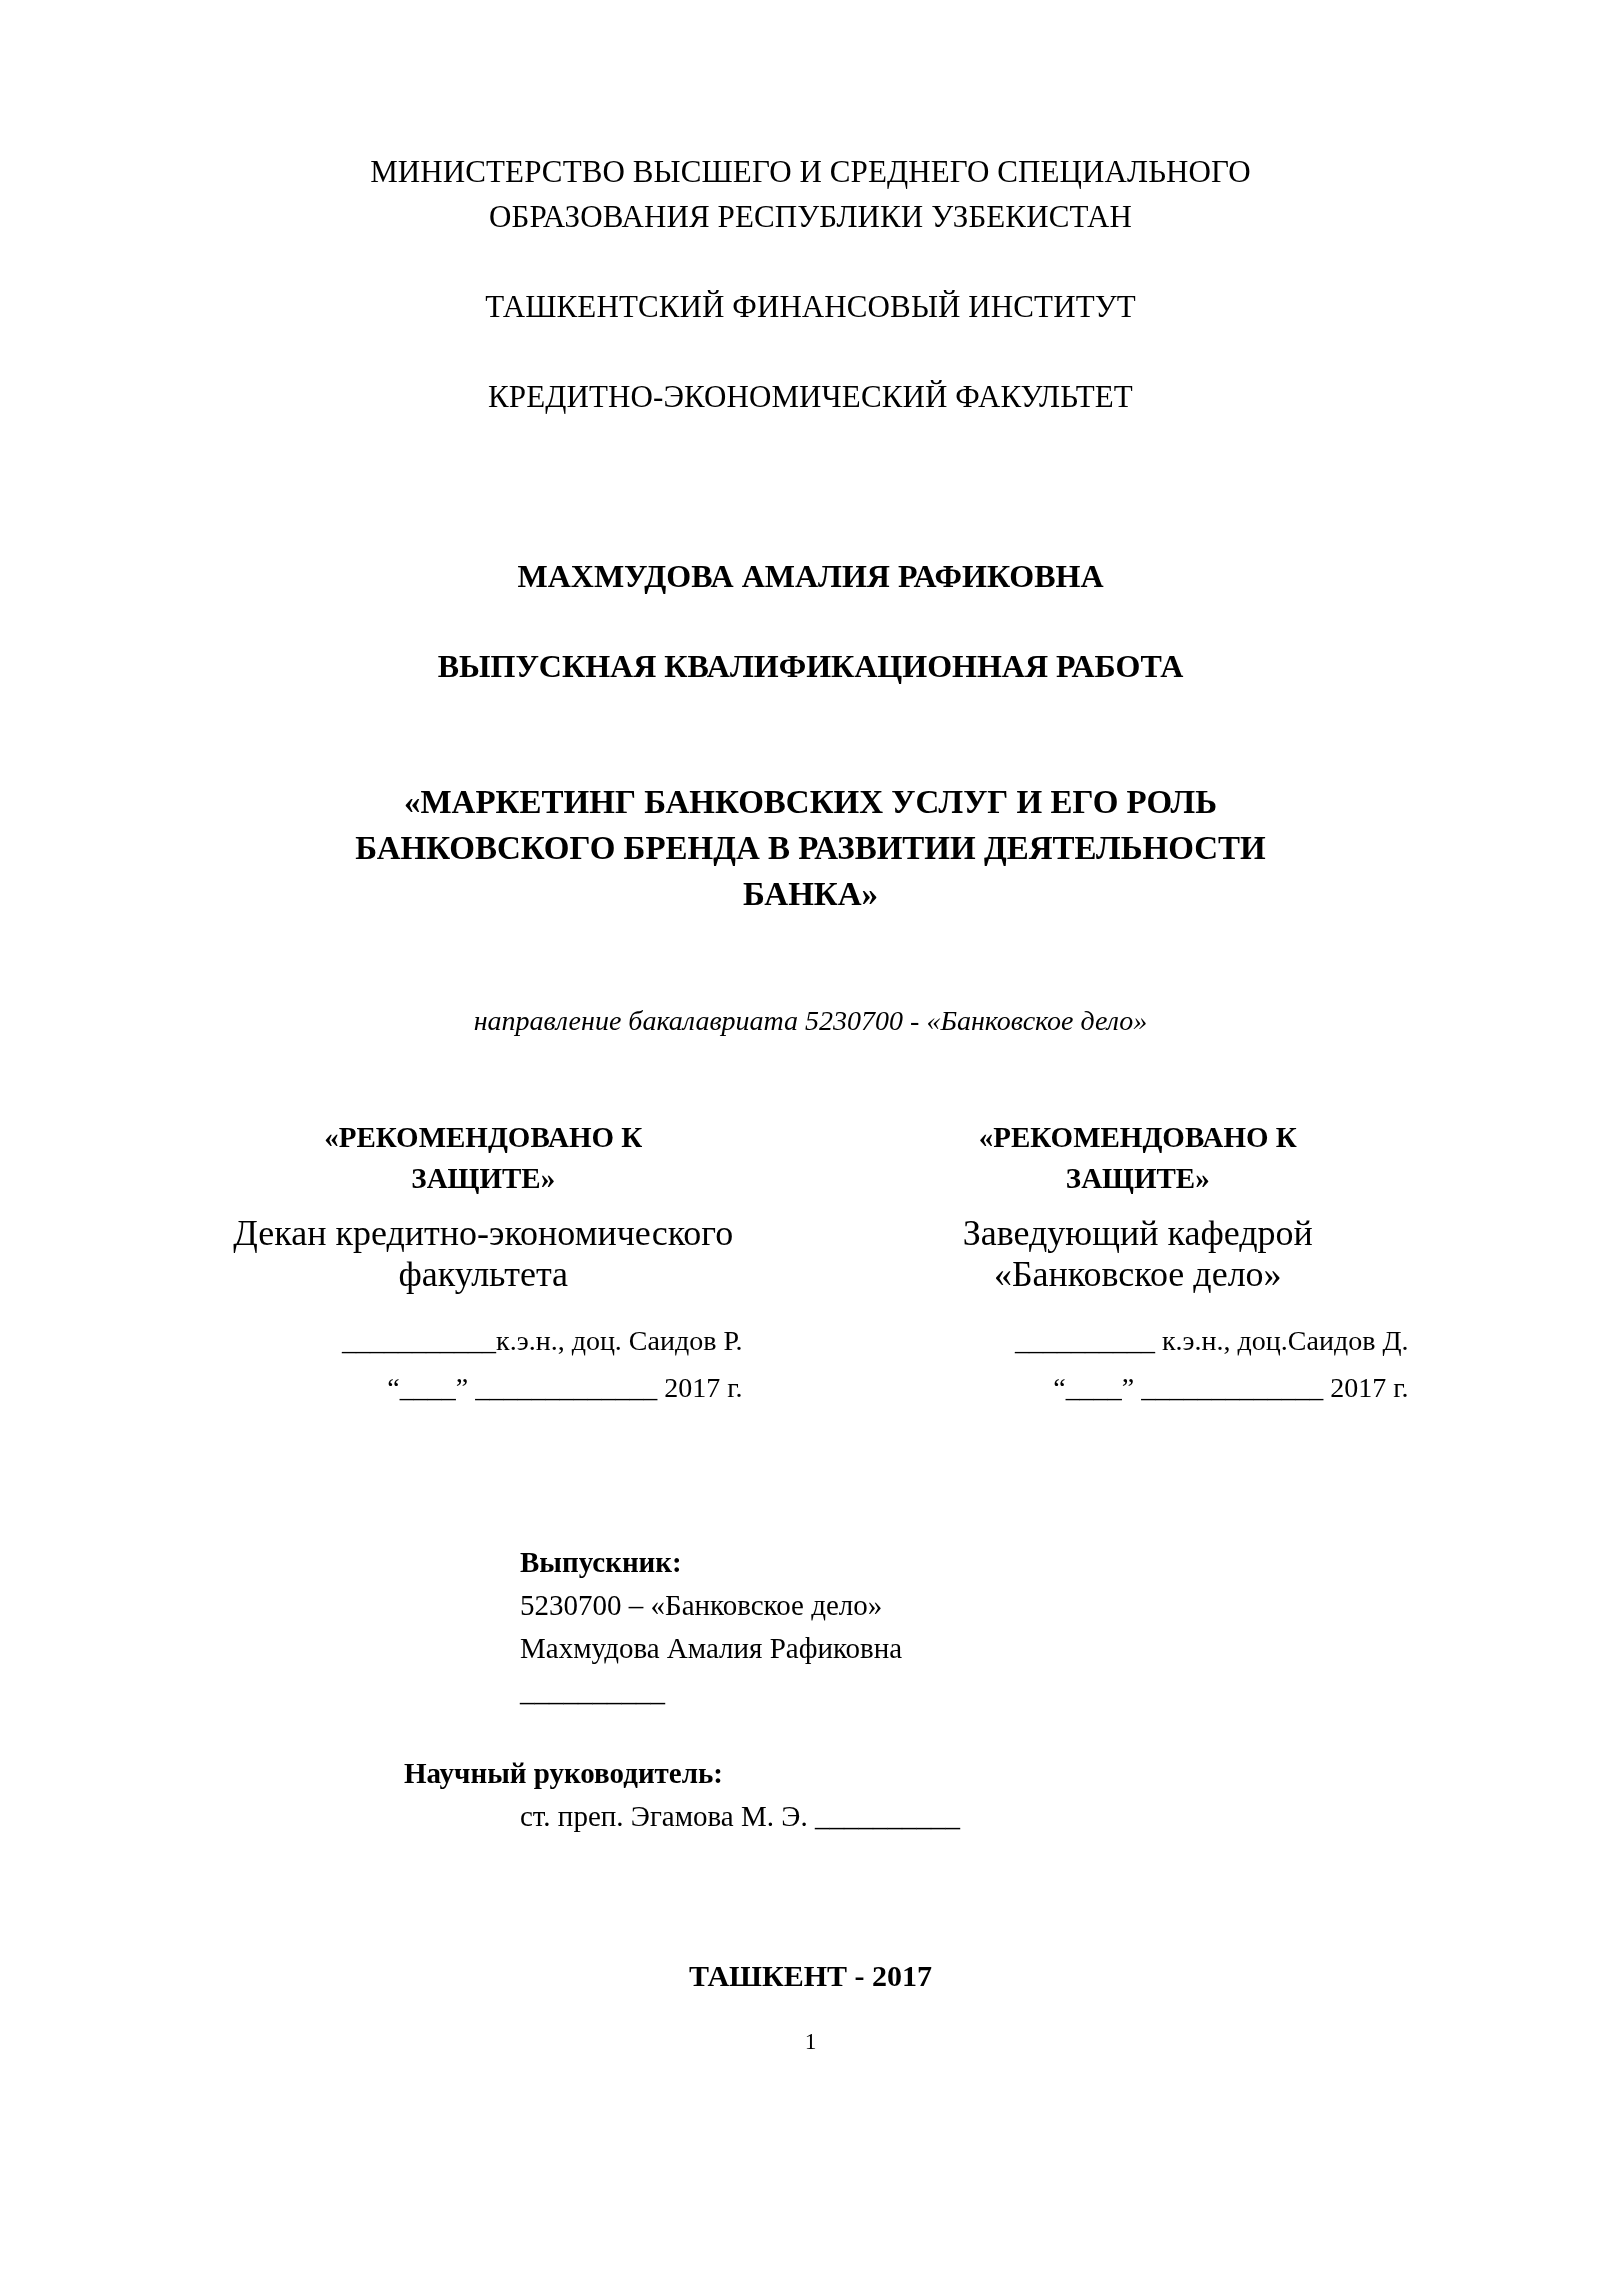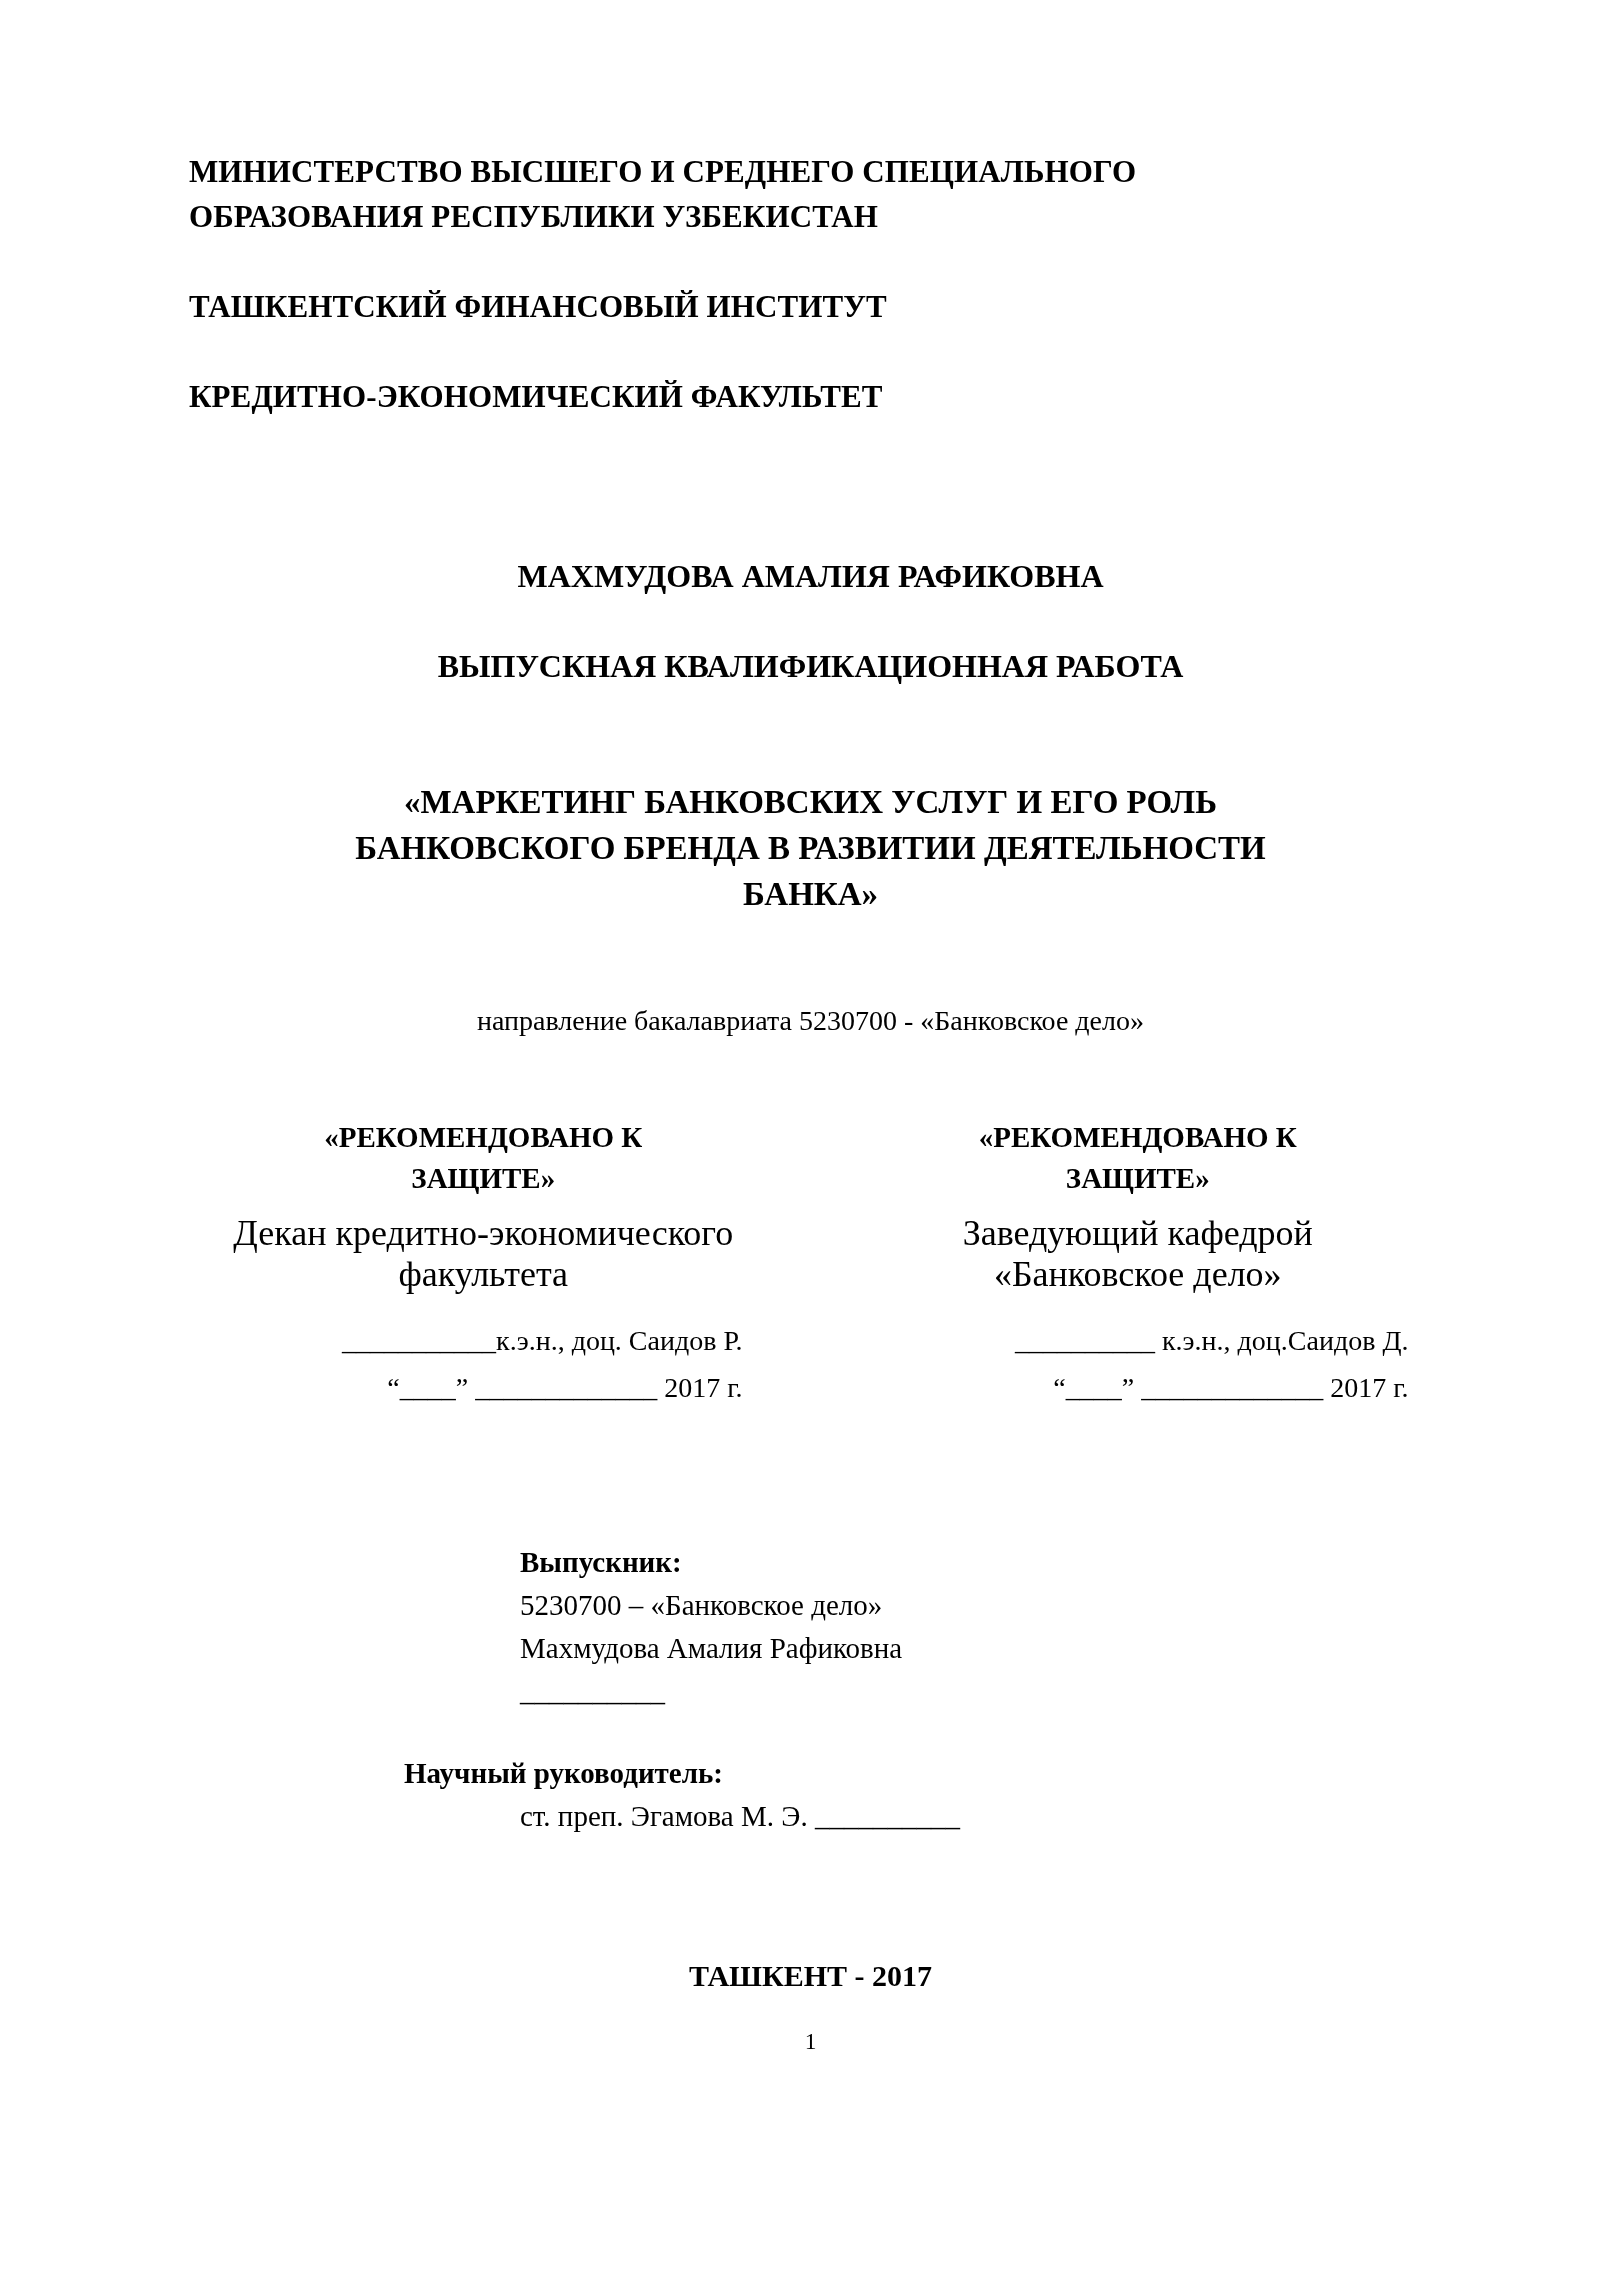--- a/index.html
+++ b/index.html
@@ -25,25 +25,25 @@
     top: 0;
     width: 1243px;
   }
 
   
   .org-block {
     margin-top: 149px;
     text-align: center;
   }
   .org-line {
-    font-weight: bold;
+    font-weight: normal;
     font-size: 31px;
     line-height: 45px;
     letter-spacing: 0.1px;
-    text-align: left;
+    text-align: center;
   }
   .org-gap {
     height: 45px;
   }
 
   
   .author-name {
     margin-top: 90px;
     text-align: center;
     font-weight: bold;
@@ -68,20 +68,21 @@
     padding: 0 13.7px;
   }
 
   
   .program-line {
     margin-top: 83px;
     text-align: center;
     font-size: 28px;
     line-height: 41px;
     font-weight: normal;
+    font-style: italic;
   }
 
   
   .approvals {
     margin-top: 76px;
     display: flex;
     width: 100%;
   }
   .approval-col {
     width: 50%;

